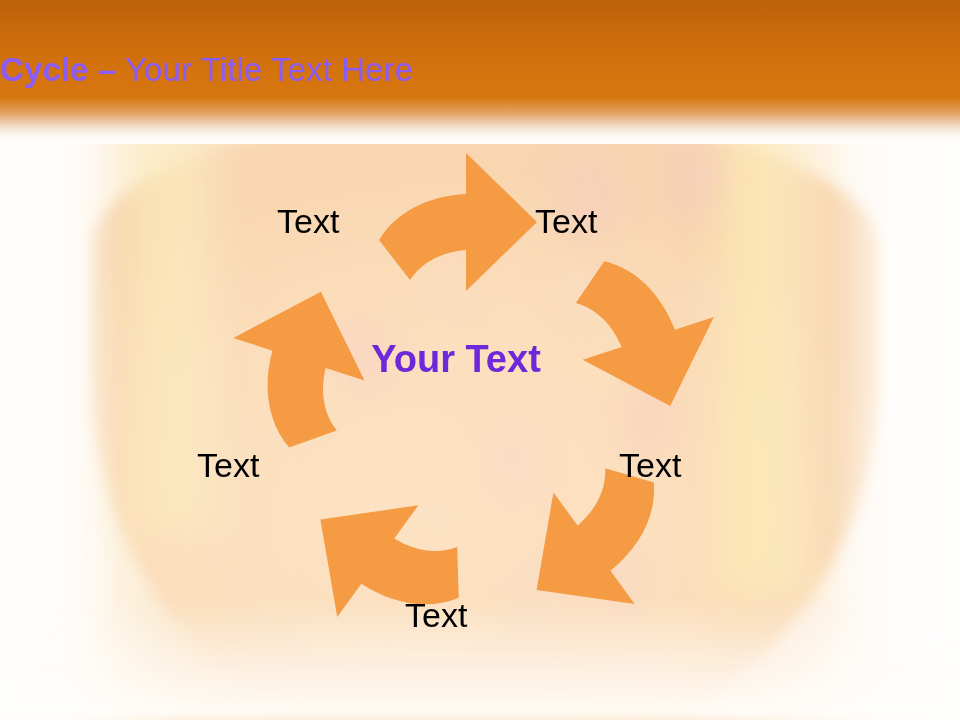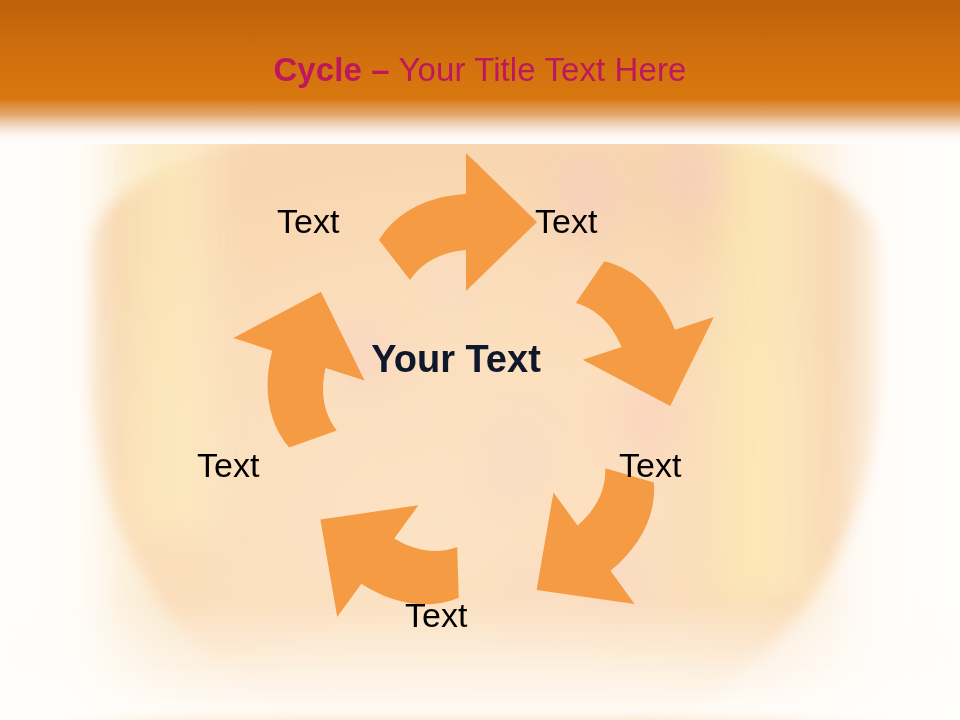--- a/index.html
+++ b/index.html
@@ -137,24 +137,23 @@
     background: linear-gradient(to bottom,
       rgba(255,253,251,0) 0%,
       rgba(255,251,247,.25) 35%,
       rgba(255,252,249,.72) 72%,
       #fffdfb 100%);
   }
   #title-text {
     position: absolute;
     left: 0; top: 50px;
     width: 960px;
-    text-align: center;
     font-size: 33px;
     line-height: 40px;
-    color: #be185d;
+    color: #8b5cf6;
     letter-spacing: .1px;
     white-space: nowrap;
   }
   #title-text .t-strong { font-weight: 700; }
   #title-text .t-normal { font-weight: 400; }
 
   
   #diagram {
     position: absolute;
     left: 0; top: 144px;
@@ -179,21 +178,21 @@
   }
   #center-label {
     position: absolute;
     left: 330px;
     top: 190px;
     width: 252px;
     text-align: center;
     font-size: 38px;
     line-height: 50px;
     font-weight: 700;
-    color: #0f172a;
+    color: #6d28d9;
   }
 </style>
 </head>
 <body>
 
 <div id="slide">
 
   <div class="bg-layer bg-base"></div>
   <div class="bg-bowl"></div>
   <div class="bg-band-yellow"></div>

